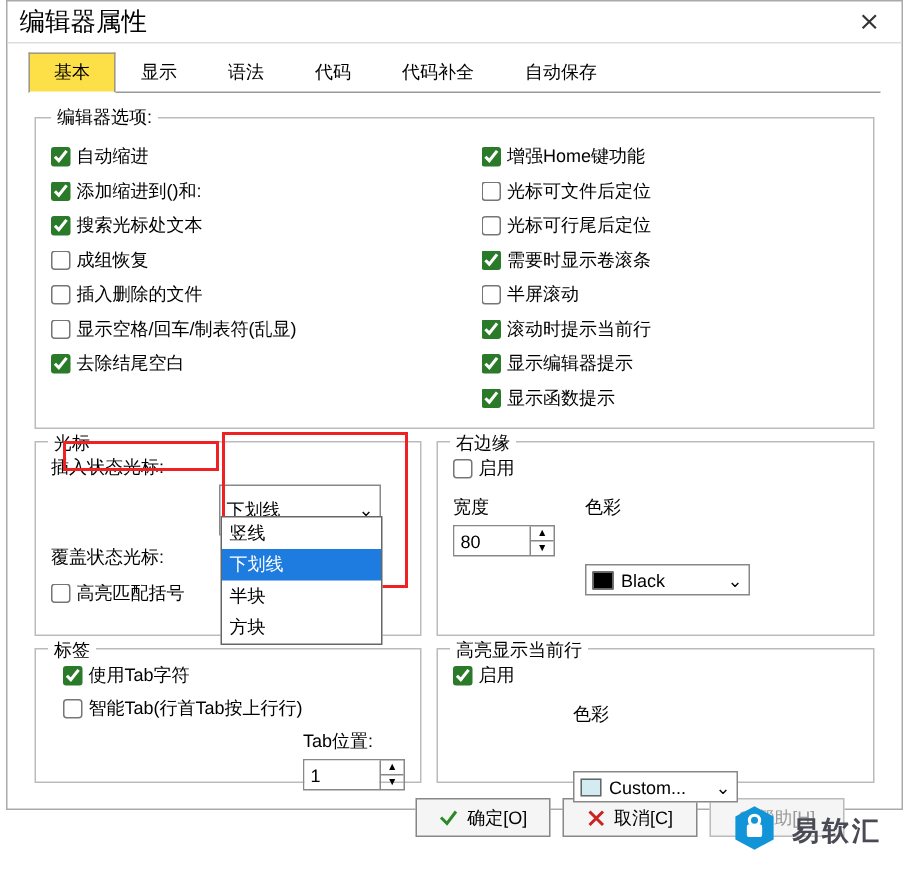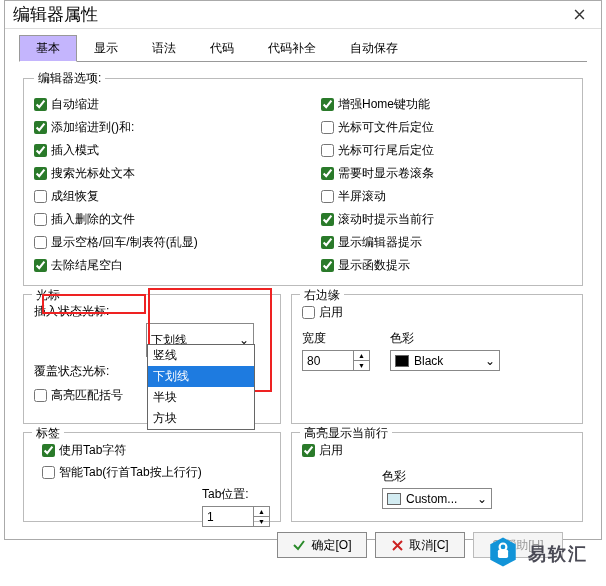--- a/index.html
+++ b/index.html
@@ -4,21 +4,21 @@
 <style>
 * { box-sizing: border-box; font-family: "Microsoft YaHei", Arial, sans-serif; font-size: 12px; }
 body { margin: 0; background: #fff; width: 606px; height: 586px; position: relative; }
 .dialog { position: absolute; left: 4px; top: 0; width: 598px; height: 540px; border: 1px solid #aaa; background: #fff; }
 .titlebar { height: 28px; display: flex; align-items: center; padding: 0 2px 0 8px; border-bottom: 1px solid #ddd; }
 .titlebar-text { flex: 1; font-size: 17px; }
 .closebtn { width: 40px; height: 26px; display: flex; align-items: center; justify-content: center; cursor: pointer; }
 .closebtn svg { width: 11px; height: 11px; }
 .tabbar { display: flex; padding: 6px 14px 0 14px; }
 .tab { padding: 4px 16px; border: 1px solid transparent; cursor: pointer; }
-.tab.active { border: 1px solid #999; border-bottom: 1px solid #fff; position: relative; z-index: 2; background: #c4b5fd; }
+.tab.active { border: 1px solid #999; border-bottom: 1px solid #fff; position: relative; z-index: 2; background: #fde047; }
 .tabline { border-top: 1px solid #999; margin: -1px 14px 0 14px; }
 .content { padding: 8px 18px 0 18px; }
 fieldset { border: 1px solid #bbb; margin: 0 0 8px 0; padding: 8px 10px 10px 10px; position: relative; }
 legend { padding: 0 4px; font-size: 12px; }
 .cols { display: flex; gap: 36px; }
 .col { flex: 1; display: flex; flex-direction: column; gap: 4px; }
 .chk { display: flex; align-items: center; gap: 4px; padding: 1px 0; }
 .chk input { width: 13px; height: 13px; margin: 0; accent-color: #2a7a2a; }
 .row2 { display: flex; gap: 10px; }
 .grp { border: 1px solid #bbb; padding: 8px 10px 10px 10px; position: relative; }
@@ -31,21 +31,21 @@
 .dropdown { position: absolute; left: 0; top: 20px; width: 108px; border: 1px solid #666; background: #fff; z-index: 10; }
 .dropdown-item { padding: 2px 5px; cursor: pointer; }
 .dropdown-item.sel { background: #1e7be0; color: #fff; }
 .label-inline { display: block; margin-bottom: 3px; }
 .right-grp { flex: 1; height: 130px; }
 .spin { display: inline-flex; border: 1px solid #888; height: 21px; }
 .spin input { width: 50px; border: none; padding: 0 4px; outline: none; }
 .spin .sb { width: 16px; border-left: 1px solid #888; display: flex; flex-direction: column; }
 .spin .sb div { flex: 1; display: flex; align-items: center; justify-content: center; font-size: 7px; cursor: pointer; border-bottom: 1px solid #888; }
 .spin .sb div:last-child { border-bottom: none; }
-.color-combo { display: inline-flex; align-items: center; border: 1px solid #888; height: 21px; width: 110px; padding: 0 4px; gap: 5px; background: #fff; }
+.color-combo { display: inline-flex; align-items: center; border: 1px solid #888; height: 21px; width: 110px; padding: 0 4px; gap: 5px; background: #fff; margin-top: 26px; }
 .swatch { width: 14px; height: 12px; border: 1px solid #666; }
 .right-inner { display: flex; gap: 20px; margin-top: 8px; }
 .rowpair { display: flex; flex-direction: column; gap: 3px; }
 .tags-grp { width: 258px; height: 90px; padding-left: 18px; }
 .hl-grp { flex: 1; height: 90px; }
 .btnbar { display: flex; justify-content: flex-end; gap: 8px; padding: 10px 20px 0 0; }
 .btn { min-width: 90px; height: 26px; border: 1px solid #888; background: #f5f5f5; display: inline-flex; align-items: center; justify-content: center; gap: 5px; cursor: pointer; }
 .btn.disabled { color: #999; border-color: #bbb; cursor: default; }
 .logo { position: absolute; right: 18px; bottom: 14px; display: flex; align-items: center; gap: 8px; }
 .logo-text { font-size: 18px; font-weight: bold; color: #4a4a55; letter-spacing: 2px; }
@@ -84,24 +84,20 @@
             <label class="chk">
               <input type="checkbox" checked="" style="">
               <span>自动缩进</span>
             </label>
             <label class="chk">
               <input type="checkbox" checked="" style="">
               <span>添加缩进到()和:</span>
             </label>
             <label class="chk">
               <input type="checkbox" checked="" style="">
-              <span>插入模式</span>
-            </label>
-            <label class="chk">
-              <input type="checkbox" checked="" style="">
               <span>搜索光标处文本</span>
             </label>
             <label class="chk">
               <input type="checkbox" style="">
               <span>成组恢复</span>
             </label>
             <label class="chk">
               <input type="checkbox" style="">
               <span>插入删除的文件</span>
             </label>

